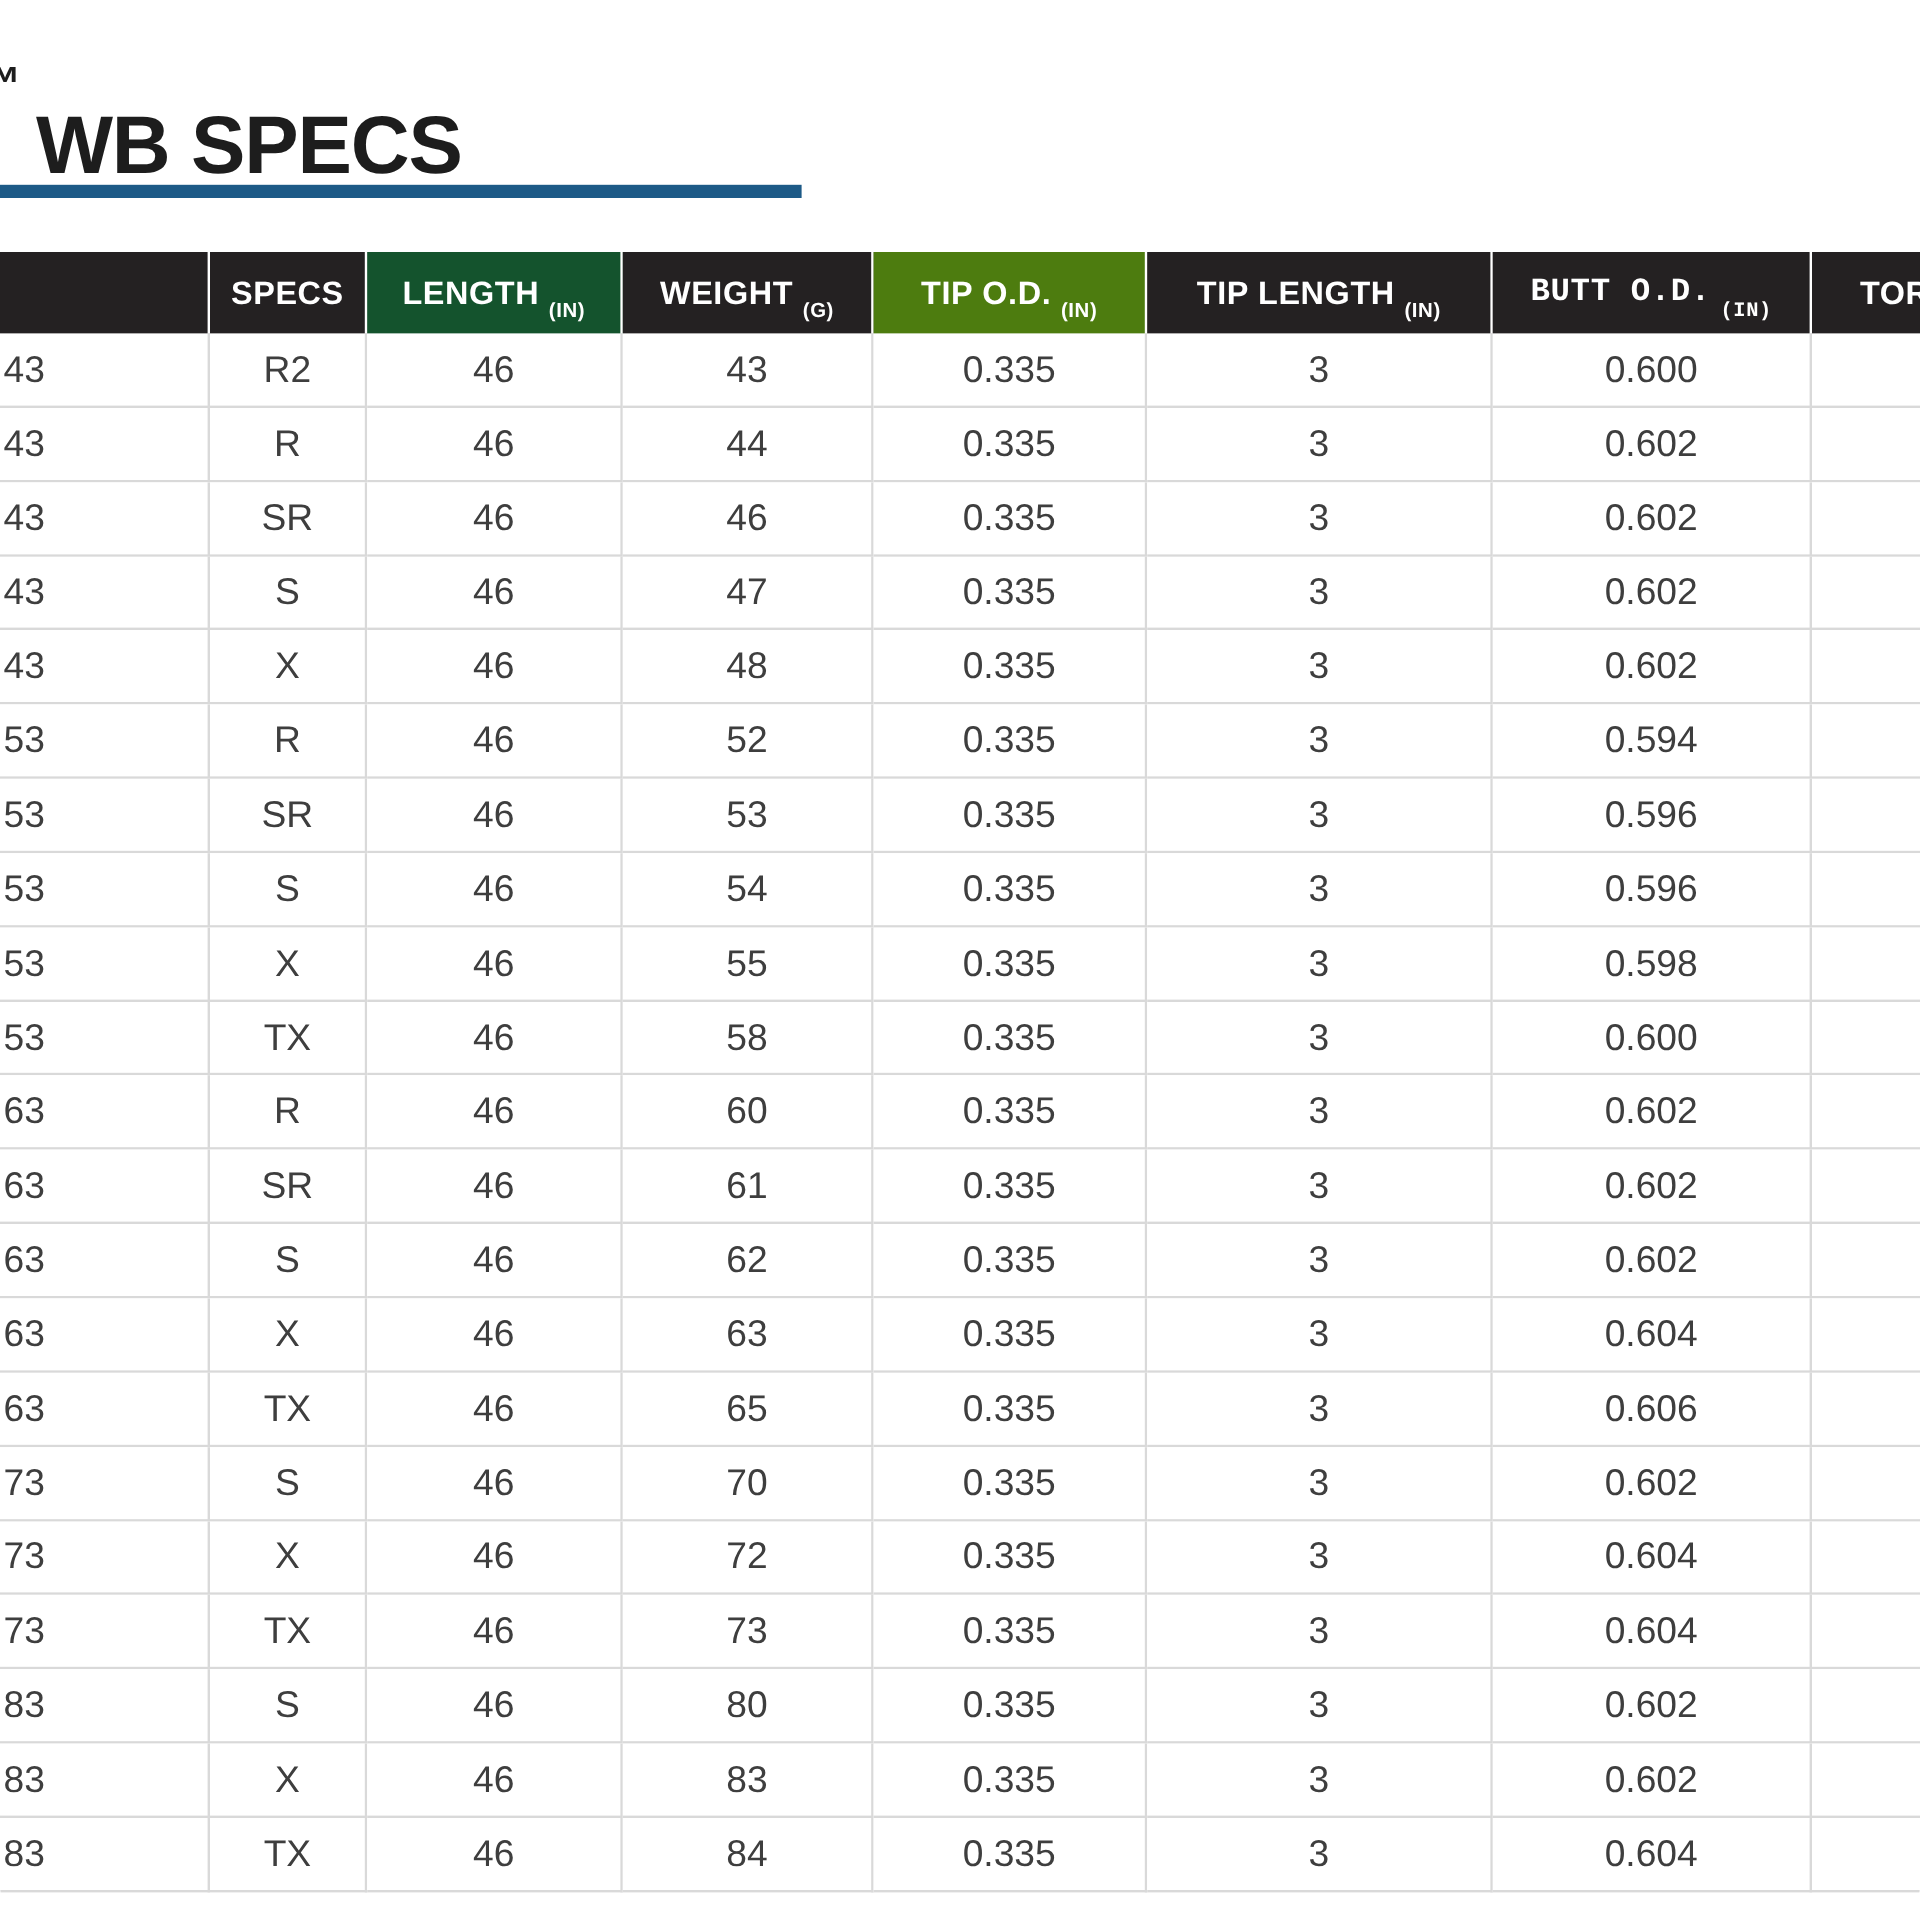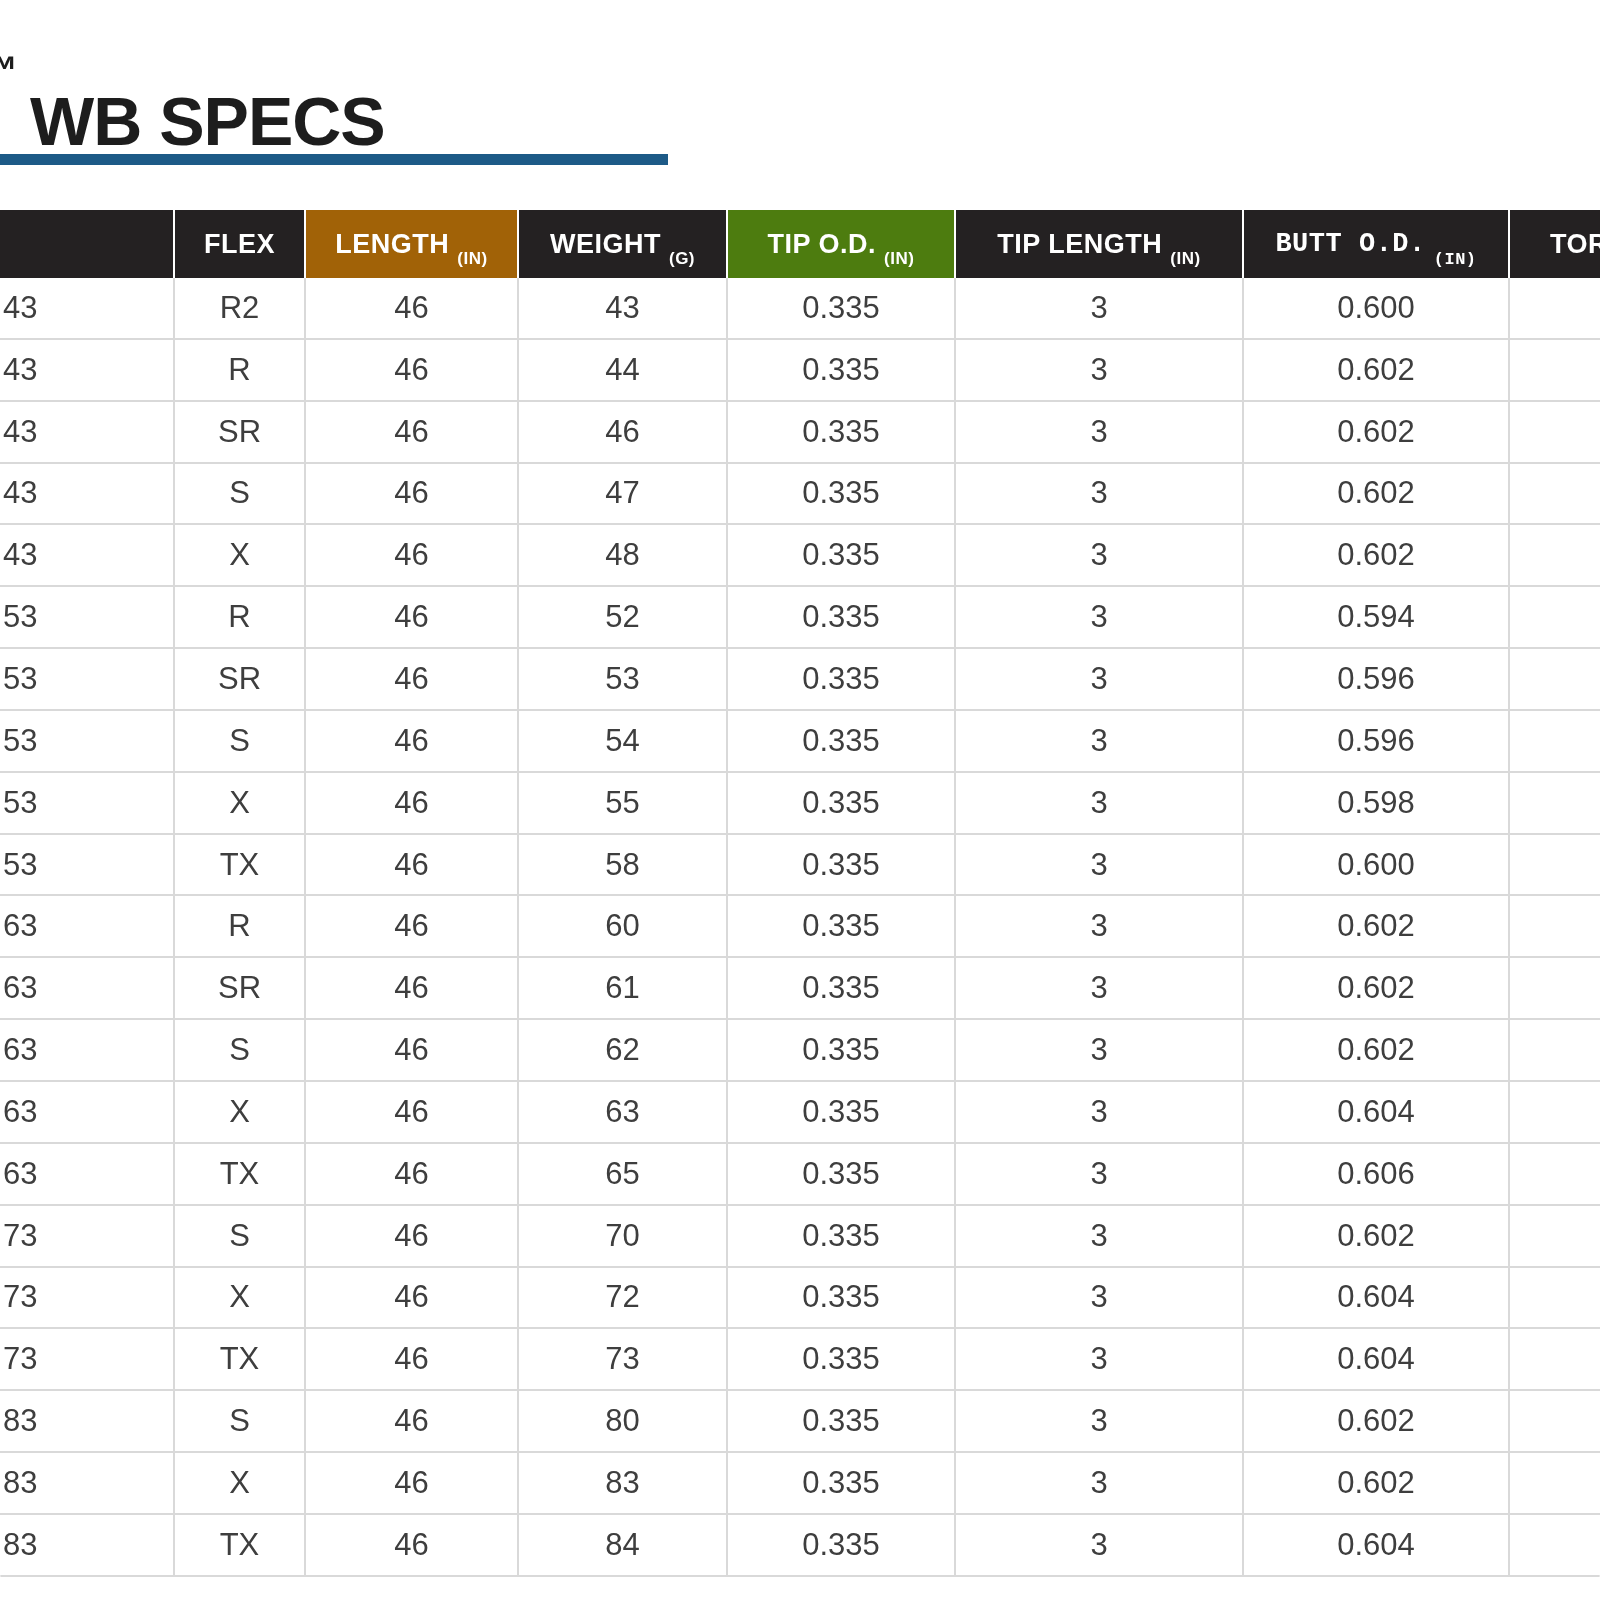--- a/index.html
+++ b/index.html
@@ -79,23 +79,23 @@
 <div class="page">
   <div class="tm-fragment">™</div>
   <h1 class="page-title">WB SPECS</h1>
   <div class="title-rule" style="background: rgb(29, 90, 135);"></div>
   <div class="specs-table">
       <div class="trow">
         <div class="th col-0" style="background: rgb(36, 33, 34);">
           <span></span>
         </div>
         <div class="th col-1" style="background: rgb(36, 33, 34);">
-          <span>FLEX</span>
-        </div>
-        <div class="th col-2" style="background: #a16207;">
+          <span>SPECS</span>
+        </div>
+        <div class="th col-2" style="background: #14532d;">
           <span>LENGTH</span>
           <span class="unit">(IN)</span>
         </div>
         <div class="th col-3" style="background: rgb(36, 33, 34);">
           <span>WEIGHT</span>
           <span class="unit">(G)</span>
         </div>
         <div class="th col-4" style="background: #4d7c0f;">
           <span>TIP O.D.</span>
           <span class="unit">(IN)</span>

